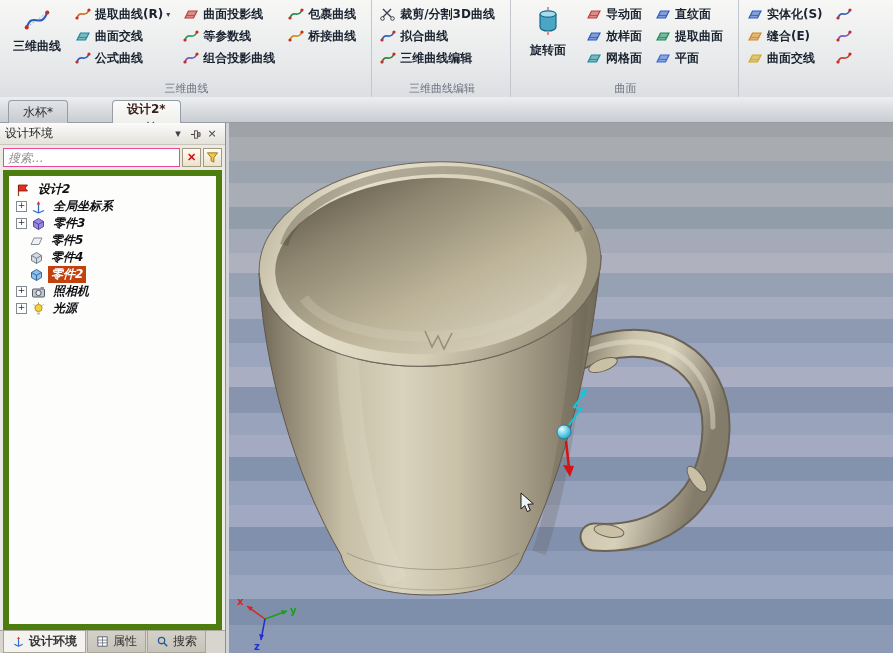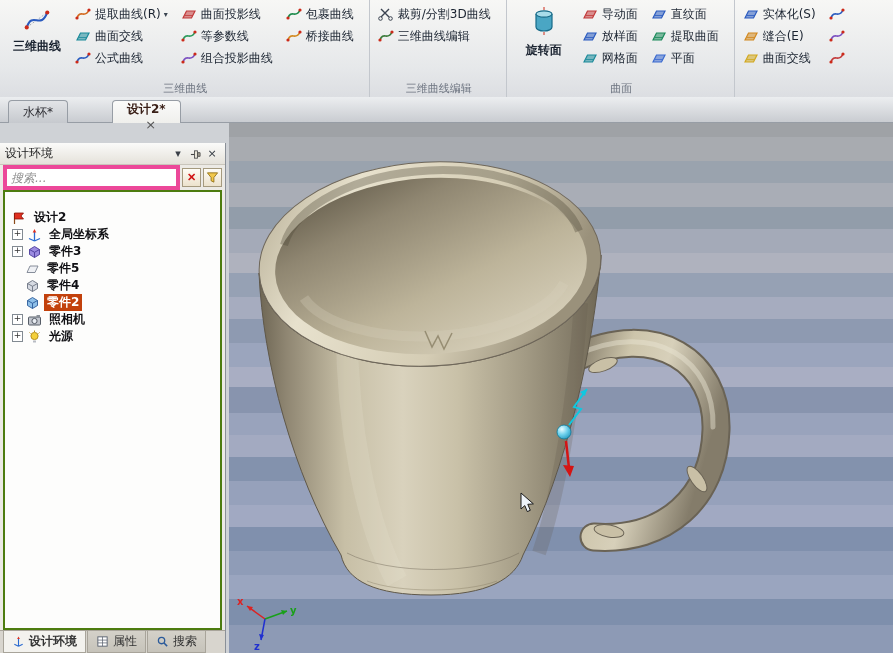--- a/index.html
+++ b/index.html
@@ -14,51 +14,51 @@
   .ribbon-groups{display:flex;height:100%;align-items:stretch;white-space:nowrap;}
   .ribbon-group{display:flex;flex-direction:column;padding:3px 4px 0 6px;flex:0 0 auto;}
   .ribbon-group + .ribbon-group{border-left:1px solid #c3c7cd;}
   .rg-content{display:flex;flex:1;align-items:flex-start;}
   .rg-label{height:15px;line-height:14px;text-align:center;color:#6d7480;font-size:11px;}
   .big-btn{display:flex;flex-direction:column;align-items:center;width:58px;padding:2px 2px;
            margin-right:5px;border-radius:2px;cursor:default;}
   .big-btn .bb-label{font-size:12px;font-weight:bold;color:#1a2330;white-space:nowrap;margin-top:2px;}
   .ribbon-col{display:flex;flex-direction:column;margin-right:9px;}
   .ribbon-item{display:flex;align-items:center;height:22px;padding:0 2px;border-radius:2px;
-               color:#1a2330;font-weight:normal;cursor:default;text-align:center;}
+               color:#1a2330;font-weight:bold;cursor:default;text-align:center;}
   .ribbon-item .ricon{width:16px;height:16px;margin-right:4px;flex:0 0 16px;display:inline-block;}
   .ribbon-item .ricon svg{width:16px;height:16px;display:block;}
   .dd-arrow{font-size:8px;color:#3a4450;margin-left:3px;}
 
   
   .tabbar{position:absolute;top:97px;left:0;right:0;height:26px;
           background:linear-gradient(#eceef0,#c9ccd1);border-bottom:1px solid #979da5;
           display:flex;align-items:flex-end;padding-left:8px;box-sizing:border-box;gap:41px;}
   .doc-tab{height:22px;display:flex;align-items:center;padding:0 14px;margin-right:3px;
            background:linear-gradient(#e2e4e7,#c6c9ce);border:1px solid #979da5;border-bottom:none;
            border-radius:4px 4px 0 0;color:#2a2a30;position:relative;top:1px;cursor:default;}
   .doc-tab.active{background:linear-gradient(#fbfbfa,#efefec);font-weight:bold;color:#3a2018;flex-direction:column;}
   .tab-close{margin-left:9px;color:#555;font-weight:normal;font-size:13px;line-height:1;cursor:pointer;}
 
   
   .side-panel{position:absolute;top:123px;left:0;width:226px;bottom:0;background:#eceae5;
-              border-right:1px solid #8a9098;display:flex;flex-direction:column;box-sizing:border-box;margin-top:20px;}
+              border-right:1px solid #8a9098;display:flex;flex-direction:column;box-sizing:border-box;}
   .panel-header{height:21px;flex:0 0 21px;display:flex;align-items:center;padding:0 5px;
                 background:linear-gradient(#fbfbfa,#e5e2da);border-bottom:1px solid #c9c5bb;}
   .panel-title{flex:1;color:#222;}
   .panel-ctl{width:16px;text-align:center;color:#3a4048;font-size:11px;margin-left:1px;cursor:pointer;}
   .panel-ctl svg{vertical-align:middle;}
   .search-row{height:23px;flex:0 0 23px;display:flex;align-items:center;gap:2px;padding:1px 3px;}
-  .search-input{flex:1;height:17px;border:4px solid #ec4899;background:#fff;padding:0 4px;
+  .search-input{flex:1;height:17px;border:1px solid #ec4899;background:#fff;padding:0 4px;
                 font-size:12px;font-family:inherit;}
   .search-input::placeholder{color:#909090;font-style:italic;}
   .sbtn{width:19px;height:19px;flex:0 0 19px;border:1px solid #a59a7e;padding:0;cursor:pointer;
         background:linear-gradient(#fffdf6,#ece2cc);display:flex;align-items:center;justify-content:center;}
   .sbtn.red-x{color:#d01414;font-weight:bold;font-size:11px;line-height:1;}
-  .tree{flex:1;margin:0 3px;background:#fdfdfc;border:2px solid #4d7c0f;overflow:hidden;padding-top:17px;}
+  .tree{flex:1;margin:0 3px;background:#fdfdfc;border:6px solid #4d7c0f;overflow:hidden;padding-top:5px;font-style:italic;}
   .tree-item{display:flex;align-items:center;height:17px;padding-left:7px;cursor:default;}
   .expbox{width:9px;height:9px;flex:0 0 9px;border:1px solid #828a92;background:#fff;
           font-size:9px;line-height:7px;text-align:center;color:#333;margin-right:4px;cursor:pointer;}
   .expspace{width:13px;flex:0 0 13px;}
   .tree-icon{width:15px;height:14px;flex:0 0 15px;margin-right:4px;}
   .tree-icon svg{width:15px;height:14px;display:block;}
   .tree-label{padding:0 3px;color:#101014;white-space:nowrap;}
   .tree-label.bold{font-weight:bold;}
   .tree-item.selected .tree-label{background:#c2410c;color:#fff;}
   .footer-tabs{height:22px;flex:0 0 22px;display:flex;align-items:stretch;background:#d8d5ce;
@@ -192,20 +192,30 @@
             <div class="ribbon-col">
               <div class="ribbon-item">
                 <span class="ricon">
                   <svg viewBox="0 0 16 16">
                     <path d="M3 3l8 8M11 3L3 11" stroke="#3a4250" stroke-width="1.4"></path>
                     <circle cx="12.5" cy="12.5" r="1.8" fill="none" stroke="#3a4250"></circle>
                     <circle cx="2.5" cy="12.5" r="1.8" fill="none" stroke="#3a4250"></circle>
                   </svg>
                 </span>
                 <span>裁剪/分割3D曲线</span>
+              </div>
+              <div class="ribbon-item">
+                <span class="ricon">
+                  <svg viewBox="0 0 16 16">
+                    <path d="M2 12C5 3 10 13 14 4" fill="none" stroke="#2a5bbf" stroke-width="1.7"></path>
+                    <circle cx="2" cy="12" r="1.6" fill="#cc2a1a"></circle>
+                    <circle cx="14" cy="4" r="1.6" fill="#cc2a1a"></circle>
+                  </svg>
+                </span>
+                <span>拟合曲线</span>
               </div>
               <div class="ribbon-item">
                 <span class="ricon">
                   <svg viewBox="0 0 16 16">
                     <path d="M2 12C5 3 10 13 14 4" fill="none" stroke="#3a7a3a" stroke-width="1.7"></path>
                     <circle cx="2" cy="12" r="1.6" fill="#cc2a1a"></circle>
                     <circle cx="14" cy="4" r="1.6" fill="#cc2a1a"></circle>
                   </svg>
                 </span>
                 <span>三维曲线编辑</span>

